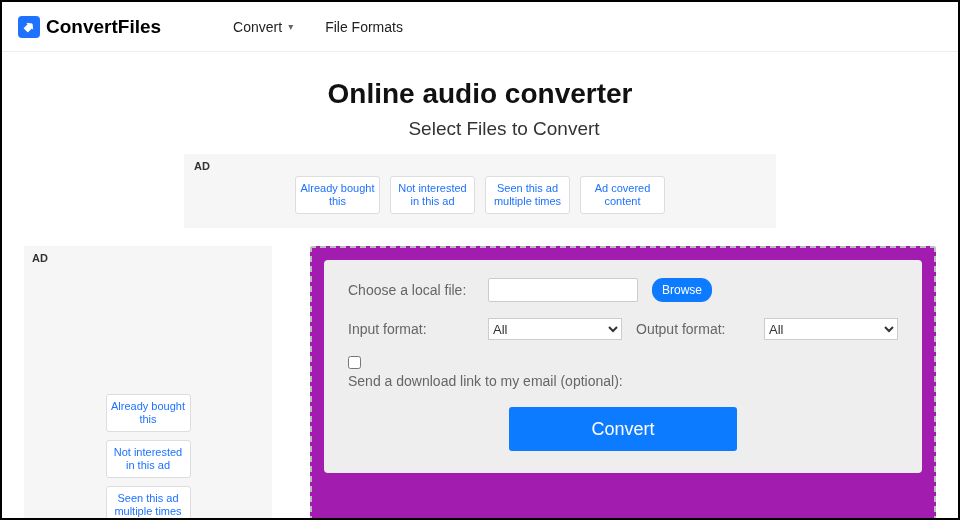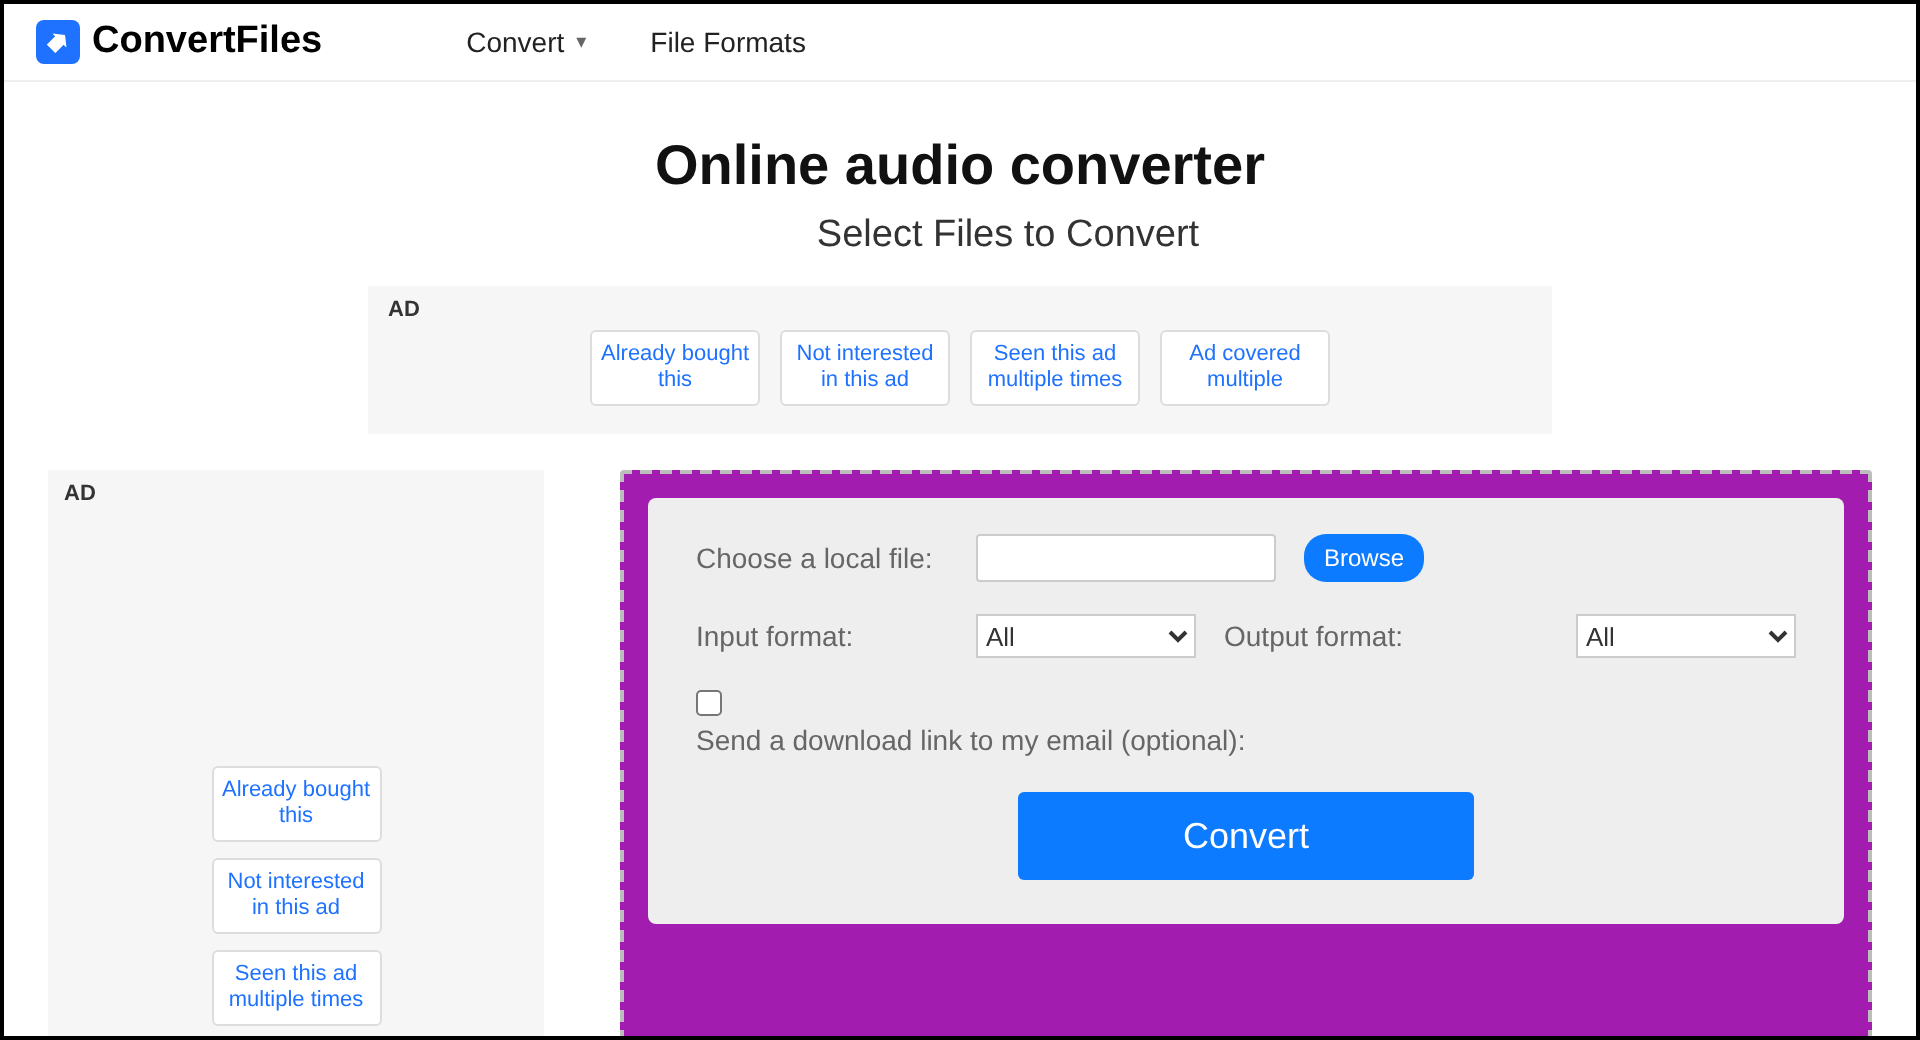--- a/index.html
+++ b/index.html
@@ -8,21 +8,21 @@
     background: #fff;
     width: 960px;
     height: 520px;
     border: 2px solid #000;
     overflow: hidden;
     color: #333;
   }
   .topbar {
     display: flex;
     align-items: center;
-    height: 39px;
+    height: 50px;
     padding: 12px 16px;
     border-bottom: 1px solid #eee;
   }
   .logo {
     display: flex;
     align-items: center;
     gap: 6px;
     font-weight: 800;
     font-size: 19px;
     color: #000;
@@ -154,21 +154,21 @@
     background: #0d7bff;
     color: #fff;
     border: none;
     border-radius: 11px;
     height: 24px;
     padding: 0 10px;
     font-size: 12px;
     cursor: pointer;
   }
   .sel {
-    width: 110px;
+    width: 134px;
     height: 22px;
     border: 1px solid #ccc;
     background: #fff;
     font-size: 13px;
     color: #333;
   }
   .lbl-out { color: #666; font-size: 14px; text-align: center; }
   .check-row { margin-top: 12px; margin-bottom: 18px; font-size: 14px; color: #666; }
   .check-row input { margin-bottom: 4px; }
   .convert-btn {
@@ -205,21 +205,21 @@
 
 <h1 class="page-title">Online audio converter</h1>
 <div class="subtitle">Select Files to Convert</div>
 
 <div class="ad-strip">
   <span class="ad-label">AD</span>
   <div class="ad-btns">
     <button class="ad-btn">Already bought this</button>
     <button class="ad-btn">Not interested in this ad</button>
     <button class="ad-btn">Seen this ad multiple times</button>
-    <button class="ad-btn">Ad covered multiple</button>
+    <button class="ad-btn">Ad covered content</button>
   </div>
 </div>
 
 <div class="content-row">
 
   <div class="side-ad">
     <span class="ad-label">AD</span>
     <div class="side-ad-btns">
       <button class="ad-btn">Already bought this</button>
       <button class="ad-btn">Not interested in this ad</button>

